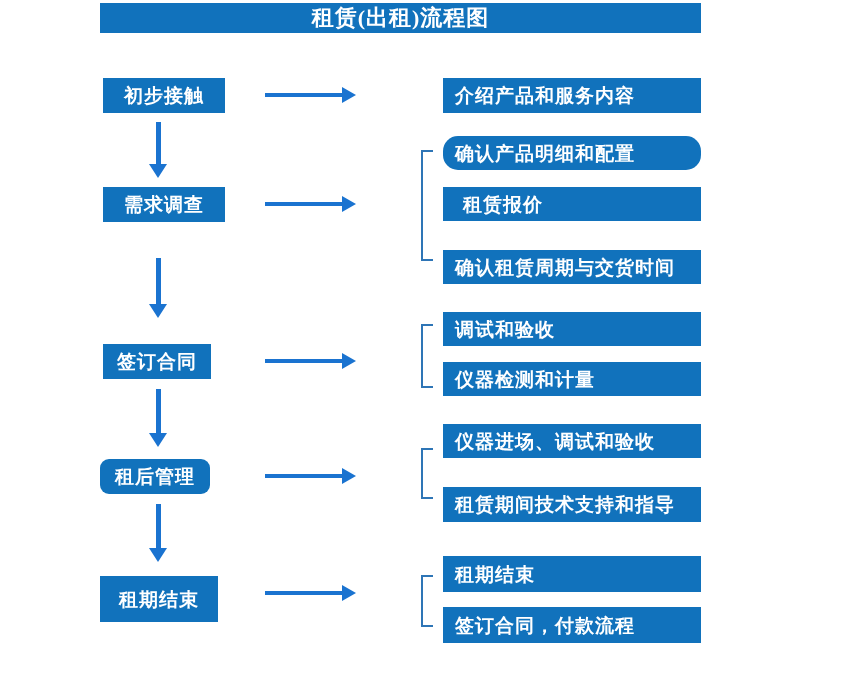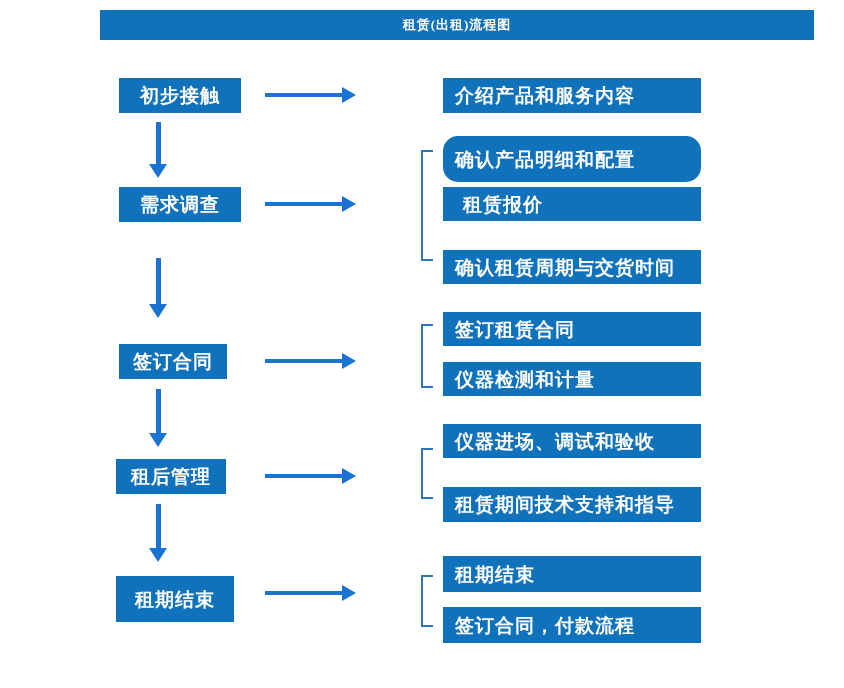--- a/index.html
+++ b/index.html
@@ -23,29 +23,29 @@
     position: absolute;
     background: var(--box-blue);
     color: var(--text-white);
     font-weight: bold;
     font-size: 19px;
     letter-spacing: 1px;
     display: flex;
     align-items: center;
     line-height: 1;
   }
-  .left-box { justify-content: center; margin-left: 16px; }
+  .left-box { justify-content: center; }
   .right-box { justify-content: flex-start; padding-left: 12px; }
   .title-bar {
     position: absolute;
-    left: 100px; top: 10px; width: 714px; height: 30px;
+    left: 100px; top: 3px; width: 601px; height: 30px;
     background: var(--box-blue);
     color: var(--text-white);
     font-weight: bold;
-    font-size: 13px;
+    font-size: 22px;
     letter-spacing: 1px;
     display: flex; align-items: center; justify-content: center;
   }
   .harrow-bar {
     position: absolute;
     height: 4px; width: 78px; left: 265px;
     background: var(--arrow-blue);
   }
   .harrow-head {
     position: absolute;
@@ -80,21 +80,21 @@
 </head>
 <body>
 
 <div id="canvas">
 
   <div class="title-bar">租赁(出租)流程图</div>
 
   <div class="box left-box" style="left:103px; top:78px;  width:122px; height:35px;">初步接触</div>
   <div class="box left-box" style="left:103px; top:344px; width:108px; height:35px;">签订合同</div>
   <div class="box left-box" style="left:103px; top:187px; width:122px; height:35px;">需求调查</div>
-  <div class="box left-box" style="left:100px; top:459px; width:110px; height:35px;">租后管理</div>
+  <div class="box left-box" style="left:100px; top:459px; width:110px; height:35px;border-radius:9px;">租后管理</div>
   <div class="box left-box" style="left:100px; top:576px; width:118px; height:46px;">租期结束</div>
 
   <div class="varrow-bar" style="top:122px; height:43px;"></div>
   <div class="varrow-head" style="top:164px;"></div>
   <div class="varrow-bar" style="top:258px; height:47px;"></div>
   <div class="varrow-head" style="top:304px;"></div>
   <div class="varrow-bar" style="top:389px; height:45px;"></div>
   <div class="varrow-head" style="top:433px;"></div>
   <div class="varrow-bar" style="top:504px; height:45px;"></div>
   <div class="varrow-head" style="top:548px;"></div>
@@ -110,25 +110,25 @@
   <div class="harrow-bar" style="top:591px;"></div>
   <div class="harrow-head" style="top:585px;"></div>
 
   <div class="bracket" style="top:150px; height:111px;"></div>
   <div class="bracket" style="top:324px; height:64px;"></div>
   <div class="bracket" style="top:448px; height:51px;"></div>
   <div class="bracket" style="top:575px; height:52px;"></div>
 
   <div class="box right-box" style="left:443px; top:78px;  width:258px; height:35px;">介绍产品和服务内容</div>
 
-  <div class="box right-box" style="left:443px; top:136px; width:258px; height:46px;border-radius:15px;">确认产品明细和配置</div>
+  <div class="box right-box" style="left:443px; top:136px; width:258px; height:34px;border-radius:15px;">确认产品明细和配置</div>
   <div class="box right-box" style="left:443px; top:187px; width:258px; height:34px;padding-left:20px;">租赁报价</div>
   <div class="box right-box" style="left:443px; top:250px; width:258px; height:34px;">确认租赁周期与交货时间</div>
 
-  <div class="box right-box" style="left:443px; top:312px; width:258px; height:34px;">签订租赁合同</div>
+  <div class="box right-box" style="left:443px; top:312px; width:258px; height:34px;">调试和验收</div>
   <div class="box right-box" style="left:443px; top:362px; width:258px; height:34px;">仪器检测和计量</div>
 
   <div class="box right-box" style="left:443px; top:424px; width:258px; height:34px;">仪器进场、调试和验收</div>
   <div class="box right-box" style="left:443px; top:487px; width:258px; height:35px;">租赁期间技术支持和指导</div>
 
   <div class="box right-box" style="left:443px; top:556px; width:258px; height:36px;">租期结束</div>
   <div class="box right-box" style="left:443px; top:607px; width:258px; height:36px;">签订合同，付款流程</div>
 
 </div>
 

